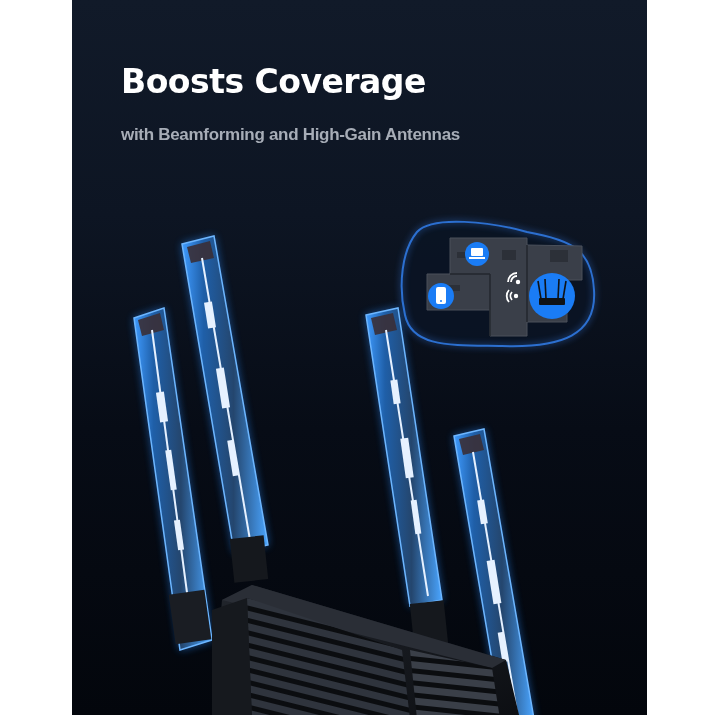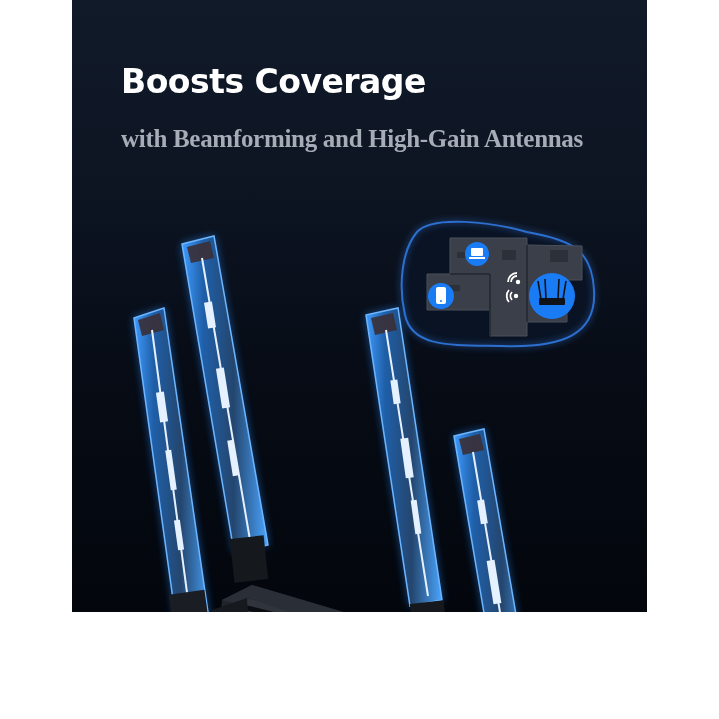--- a/index.html
+++ b/index.html
@@ -1,30 +1,30 @@
 <!DOCTYPE html>
 <html><head>
   <meta charset="utf-8">
   <style>
     html, body { margin: 0; padding: 0; background: #ffffff; }
     body { width: 719px; height: 719px; position: relative; overflow: hidden; }
     .panel {
-      position: absolute; left: 72px; top: 0; width: 575px; height: 612px;
+      position: absolute; left: 72px; top: 0; width: 575px; height: 715px;
       background: linear-gradient(180deg, #111a29 0%, #0d1523 30%, #070c16 60%, #03060c 100%);
       overflow: hidden;
     }
     .title {
       position: absolute; left: 49px; top: 62px;
       font-family: "DejaVu Sans", sans-serif; font-weight: bold;
       font-size: 33px; color: #ffffff; letter-spacing: -0.5px; white-space: nowrap;
     }
     .subtitle {
       position: absolute; left: 49px; top: 125px;
-      font-family: Liberation Serif, serif; font-weight: bold;
-      font-size: 25px; color: #a7adb7; letter-spacing: -0.3px; white-space: nowrap;
+      font-family: Liberation Sans, sans-serif; font-weight: bold;
+      font-size: 17px; color: #a7adb7; letter-spacing: -0.3px; white-space: nowrap;
     }
     svg.art { position: absolute; left: 0; top: 0; }
   </style>
 </head>
 <body>
 
 <div class="panel">
 
   <svg class="art" width="575" height="719" viewBox="0 0 575 719">
     <defs>

